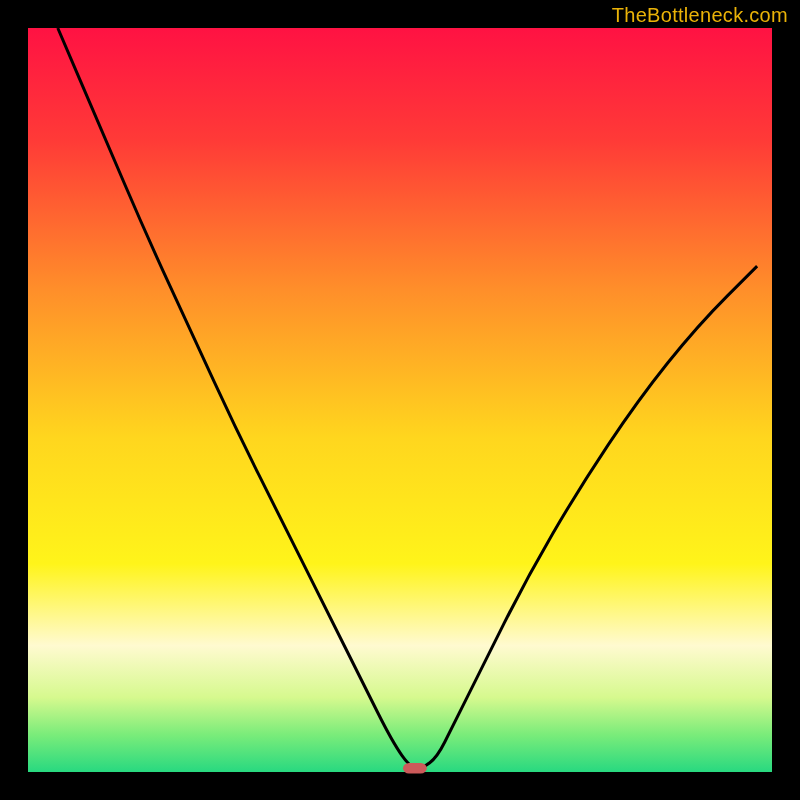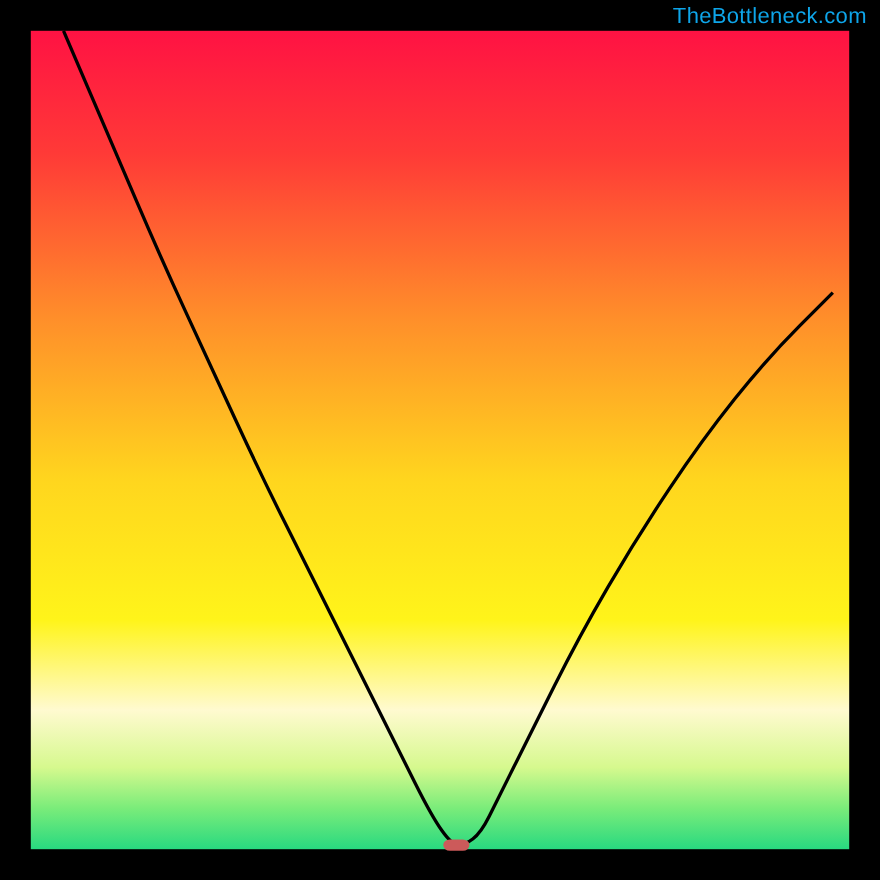--- a/index.html
+++ b/index.html
@@ -16,21 +16,21 @@
     left: 0;
     top: 0;
     width: 800px;
     height: 800px;
     background: #000;
   }
   .watermark {
     position: absolute;
     top: 4px;
     right: 12px;
-    color: #0ea5e9;
+    color: #eab308;
     font-size: 20px;
     font-weight: 500;
     letter-spacing: 0.3px;
     z-index: 5;
   }
   svg {
     position: absolute;
     left: 0;
     top: 0;
   }

